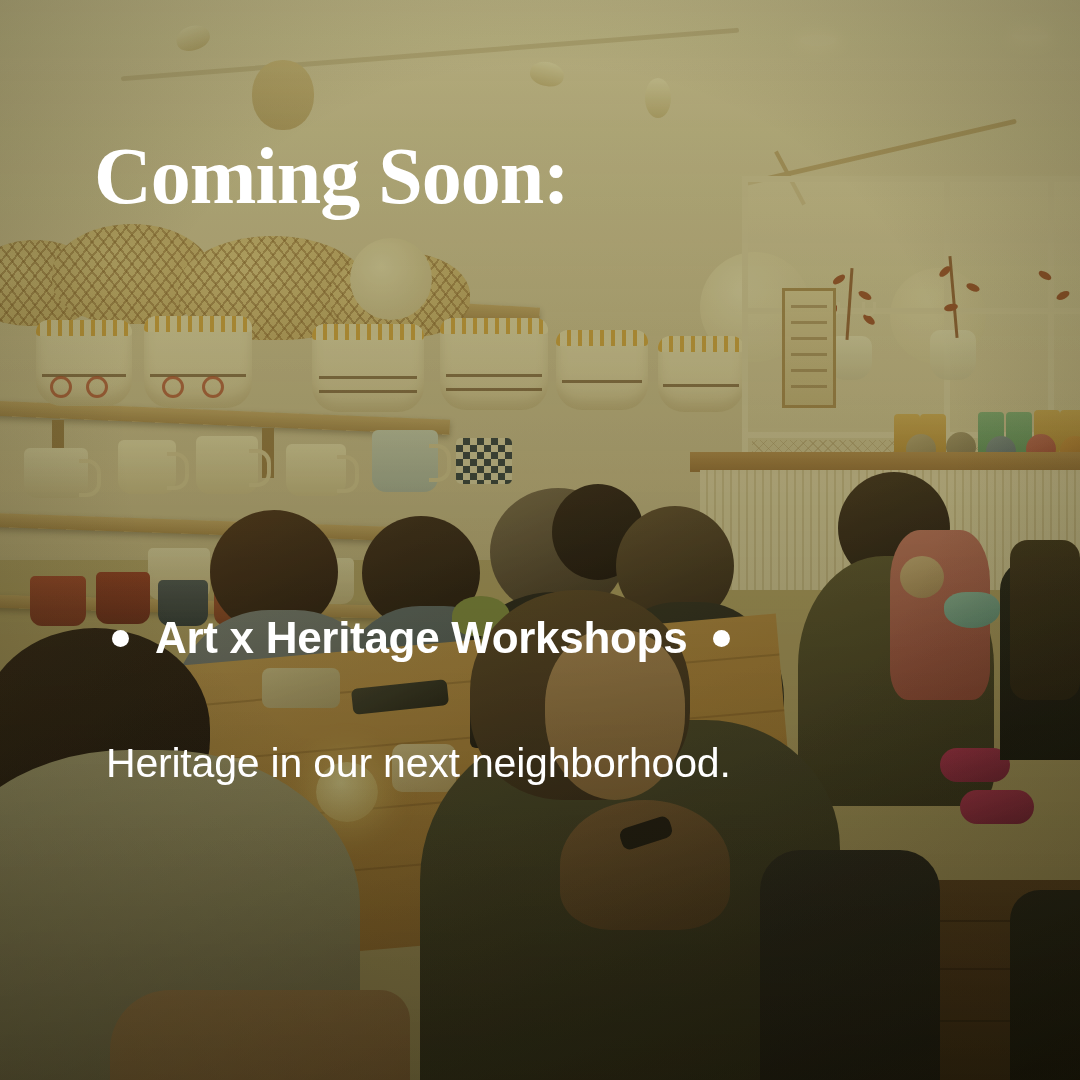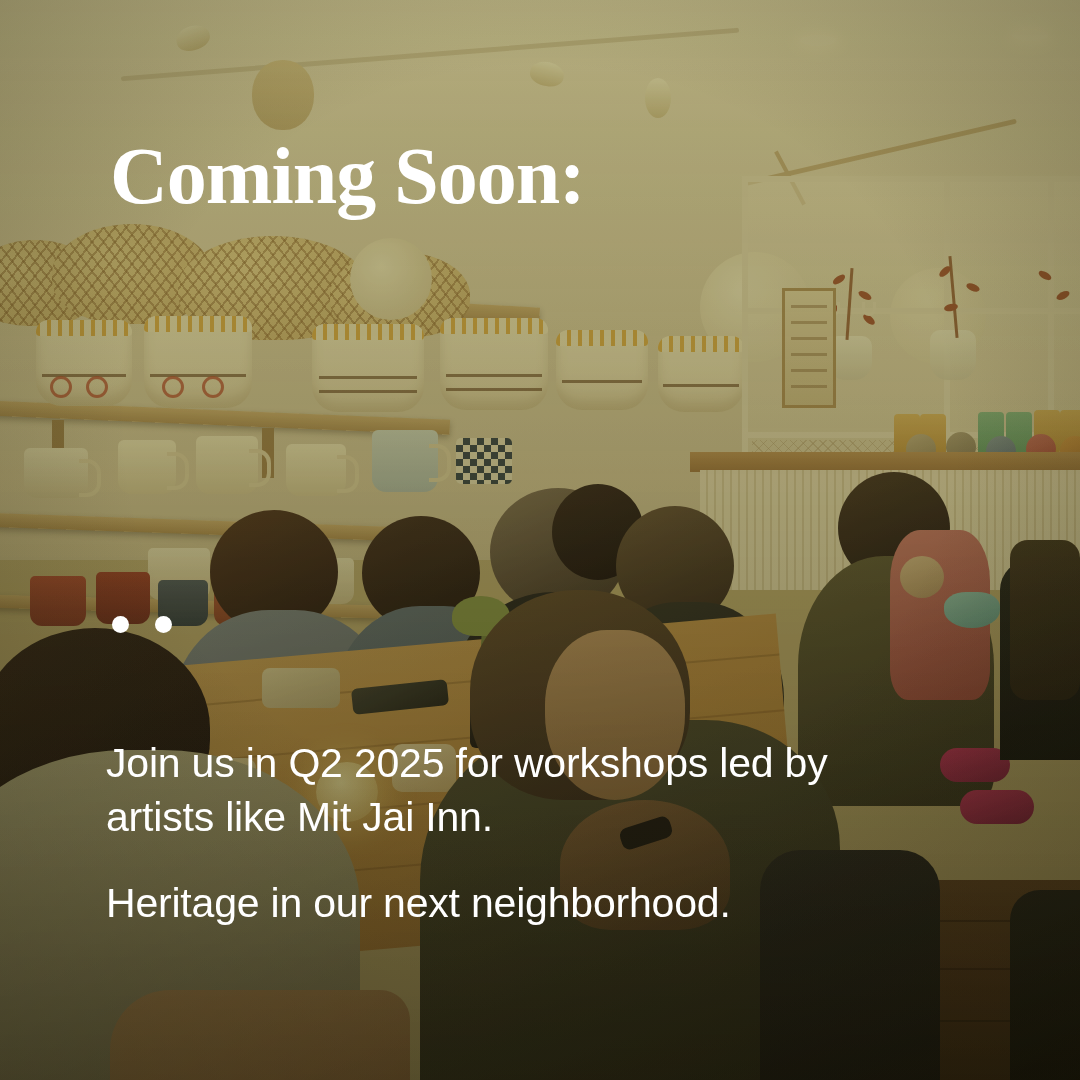--- a/index.html
+++ b/index.html
@@ -203,21 +203,21 @@
   .grade-lift{ position:absolute; inset:0;
     background:linear-gradient(180deg, rgba(190,190,120,.22) 0%, rgba(120,118,60,.10) 55%, rgba(20,18,6,.18) 100%);
     mix-blend-mode:screen; }
   .grade-vig{ position:absolute; inset:0;
     background:radial-gradient(ellipse 85% 75% at 50% 40%, rgba(0,0,0,0) 45%, rgba(28,24,8,.38) 100%); }
 
   
   .text-layer{ position:absolute; inset:0; }
 
   .kicker{
-    position:absolute; left:110px; top:136px;
+    position:absolute; left:94px; top:136px;
     font-family:"Liberation Serif", serif;
     font-weight:700; font-size:80px; line-height:1; color:#ffffff;
     letter-spacing:-1px;
   }
   .headline{
     position:absolute; left:104px; top:300px;
     font-family:"Liberation Serif", serif;
     font-weight:700; font-size:108px; line-height:.96; color:#ffffff;
     letter-spacing:-2px;
   }
@@ -451,22 +451,22 @@
 
   <div class="text-layer">
 
     <div class="kicker">Coming Soon:</div>
 
     <div class="headline">
     </div>
 
     <div class="tagline-row">
       <span class="dot"></span>
+      <span class="tagline">Art x Heritage Workshops</span>
       <span class="dot"></span>
     </div>
 
     <div class="body-block">
-      <p class="para">Join us in Q2 2025 for workshops led by artists like Mit Jai Inn.</p>
       <p class="para">Heritage in our next neighborhood.</p>
     </div>
 
   </div>
 </div>
 
 </body></html>

